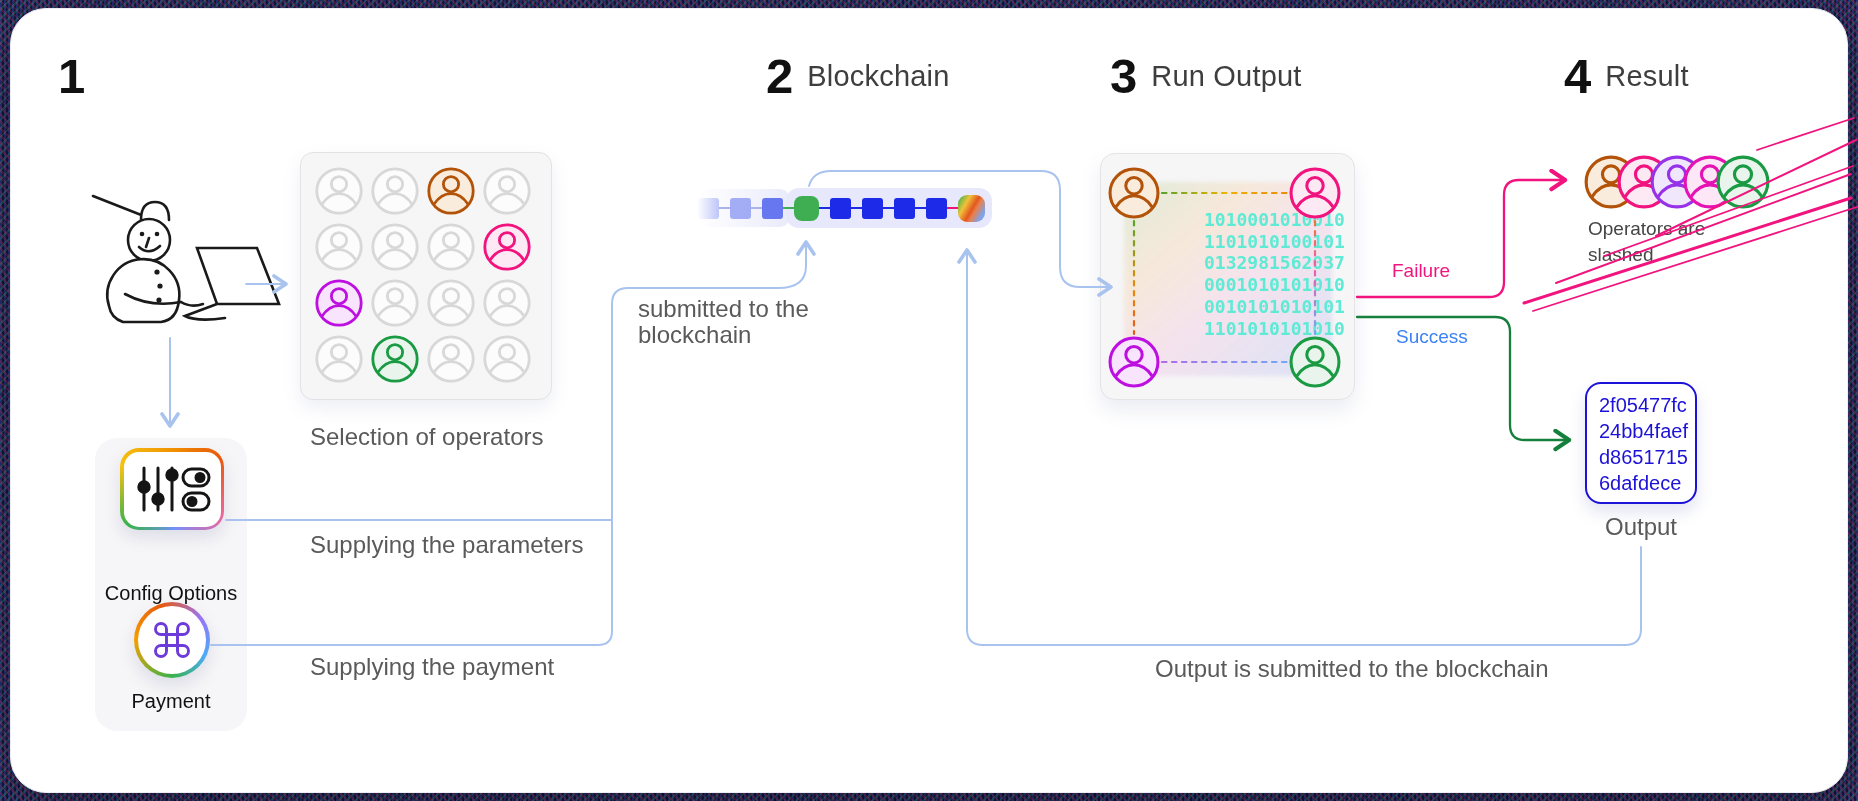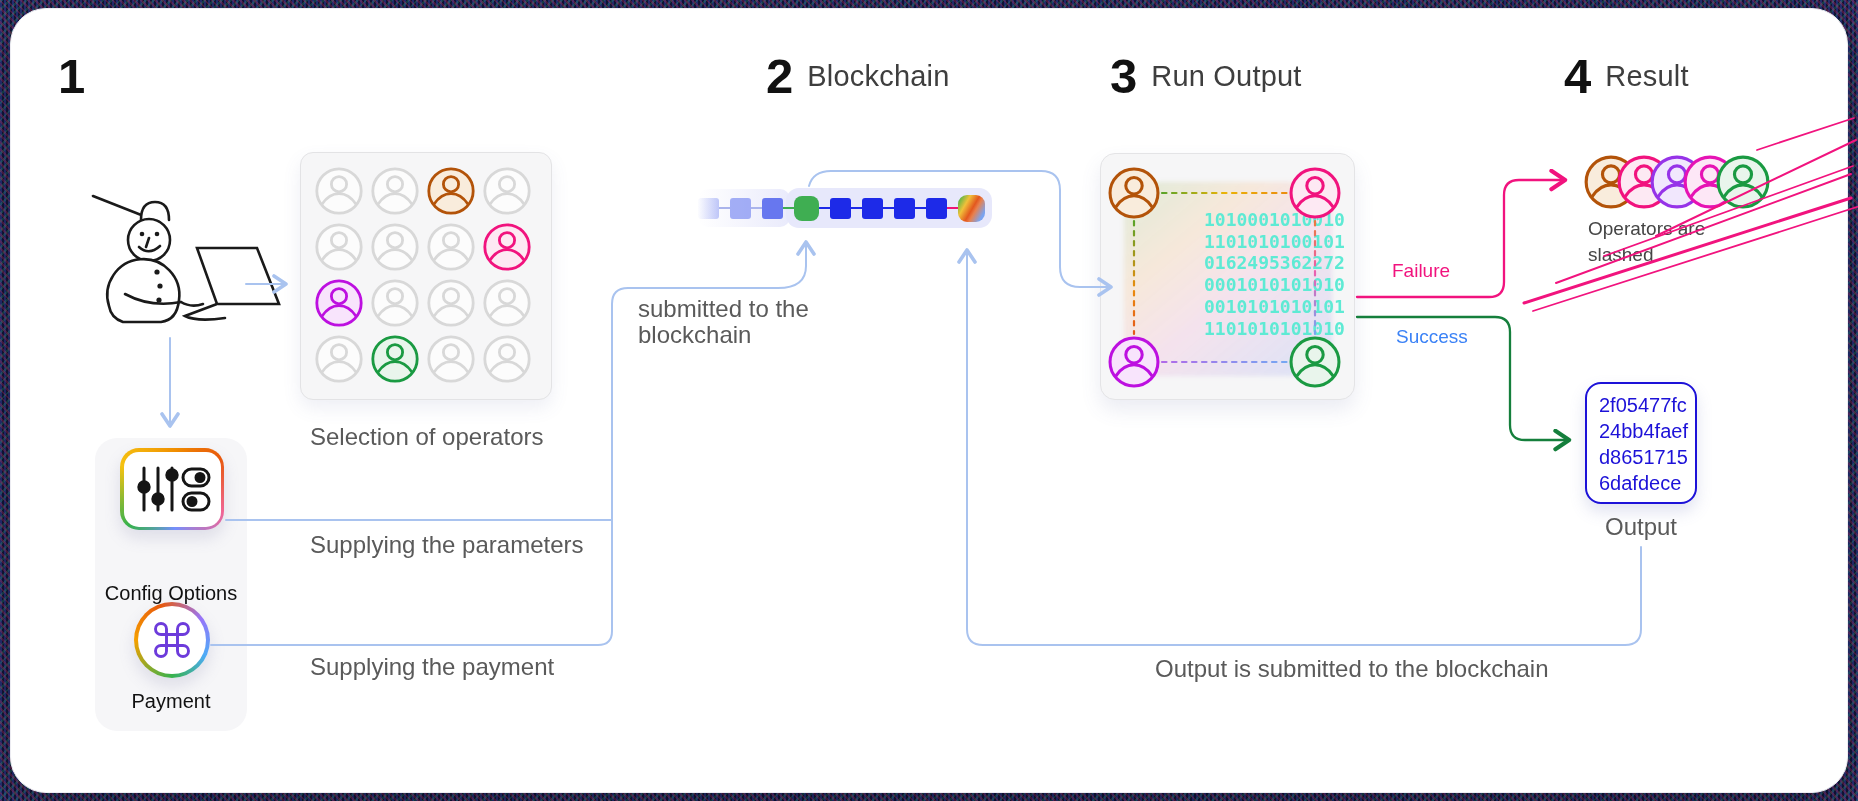--- a/index.html
+++ b/index.html
@@ -304,21 +304,21 @@
       <div class="conn c-blue"></div>
       <div class="blk b-blue"></div>
       <div class="conn c-blue"></div>
       <div class="blk b-blue"></div>
       <div class="conn c-pink"></div>
       <div class="blk b-rainbow"></div>
     </div>
 
   <div class="abs svc-box"></div>
   <div class="abs svc-wash"></div>
-  <div class="abs binary" id="binary-code"><div>1010001010010</div><div>1101010100101</div><div>0162495362272</div><div>0001010101010</div><div>0010101010101</div><div>1101010101010</div></div>
+  <div class="abs binary" id="binary-code"><div>1010001010010</div><div>1101010100101</div><div>0132981562037</div><div>0001010101010</div><div>0010101010101</div><div>1101010101010</div></div>
   <div class="abs corner-av" style="left:1107px; top:166px;"><svg width="54" height="54" viewBox="0 0 48 48">
         <circle cx="24" cy="24" r="21.3" fill="#f9ecdc" stroke="#b35309" stroke-width="2.7"></circle>
         <circle cx="24" cy="17.5" r="7.3" fill="none" stroke="#b35309" stroke-width="2.7"></circle>
         <path d="M7.8 36.5 Q14.5 26.5 24 26.5 Q33.5 26.5 40.2 36.5" fill="none" stroke="#b35309" stroke-width="2.7"></path>
       </svg></div>
   <div class="abs corner-av" style="left:1288px; top:166px;"><svg width="54" height="54" viewBox="0 0 48 48">
         <circle cx="24" cy="24" r="21.3" fill="#fde9f3" stroke="#f1137e" stroke-width="2.7"></circle>
         <circle cx="24" cy="17.5" r="7.3" fill="none" stroke="#f1137e" stroke-width="2.7"></circle>
         <path d="M7.8 36.5 Q14.5 26.5 24 26.5 Q33.5 26.5 40.2 36.5" fill="none" stroke="#f1137e" stroke-width="2.7"></path>
       </svg></div>

